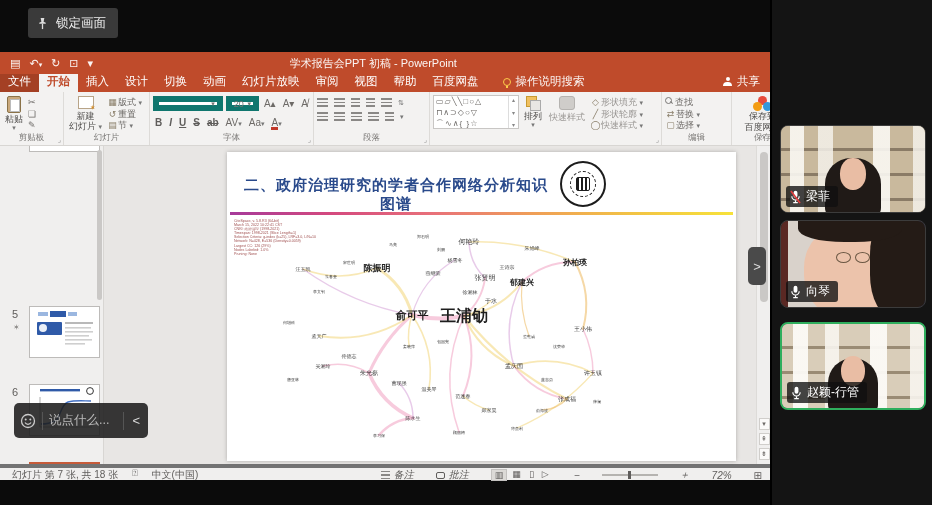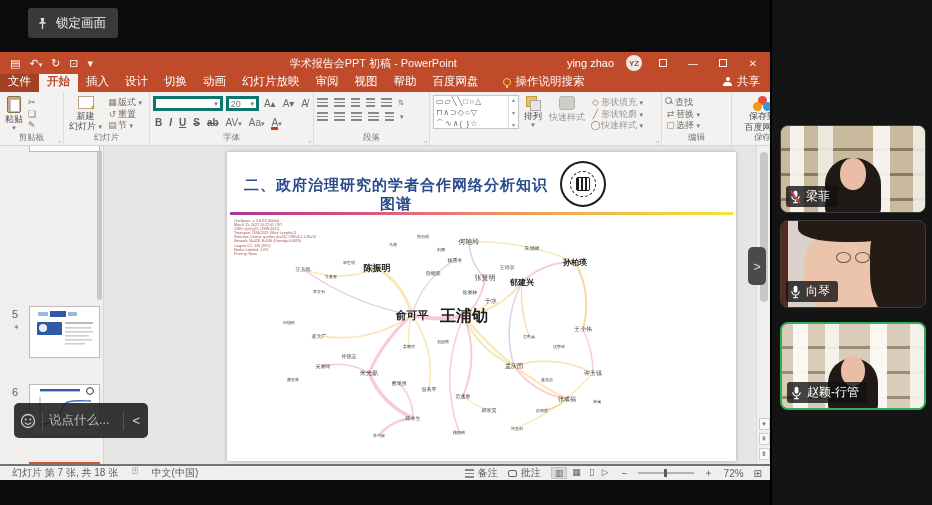--- a/index.html
+++ b/index.html
@@ -62,21 +62,21 @@
   .bigbtn { display:flex; flex-direction:column; align-items:center; justify-content:flex-start;
     font-size:9px; line-height:1.15; text-align:center; padding:1px 2px; cursor:pointer; color:#4e4c4a; }
   .minicol { display:flex; flex-direction:column; justify-content:space-between; padding:2px 0; }
   .mbtn { font-size:9px; line-height:11px; cursor:pointer; color:#6d6a67; white-space:nowrap; }
   .mbtn .ig { display:inline-block; width:11px; text-align:center; color:#8a7f6a; }
   .caret { font-size:7px; color:#777; }
   .clip-ic { width:14px; height:17px; background:#c9a87c; border:1px solid #8a7248; border-radius:2px; position:relative; margin-bottom:1px; }
   .clip-ic:after { content:""; position:absolute; left:2px; top:2px; width:8px; height:11px; background:#fff; border:1px solid #bbb; }
   .newslide-ic { width:16px; height:13px; background:#fff; border:1px solid #b8a488; margin-bottom:2px; position:relative; }
   .newslide-ic:after { content:"✶"; position:absolute; right:-3px; bottom:-4px; font-size:7px; color:#d78f2a; }
-  .combo { background:#fff; border:3px solid #0f766e; height:15px; display:flex; align-items:center;
+  .combo { background:#fff; border:6px solid #0f766e; height:15px; display:flex; align-items:center;
     justify-content:space-between; font-size:9px; color:#777; padding:0 2px; cursor:pointer; }
   .fontrow { display:flex; gap:3px; align-items:center; height:17px; }
   .fbtn { font-size:10px; color:#6d6a67; padding:0 2px; cursor:pointer; line-height:15px; }
   .fbtn b,.fbtn i,.fbtn u,.fbtn s { font-weight:bold; color:#5f5d5b; }
   .redbar { display:inline-block; border-bottom:3px solid #c0392b; line-height:9px; }
   .lines3 { display:inline-block; width:11px; height:9px; cursor:pointer;
     background:linear-gradient(#8a8886 0 1.5px,transparent 1.5px 3.5px,#8a8886 3.5px 5px,transparent 5px 7px,#8a8886 7px 8.5px,transparent 8.5px); }
   .lines3.short { width:9px; }
   .shapebox { width:86px; height:34px; background:#fff; border:1px solid #c8c6c4; display:flex; }
   .shapegrid { flex:1; font-size:8px; color:#6d6a67; line-height:11px; padding-left:2px; letter-spacing:1px; overflow:hidden; white-space:nowrap; }
@@ -123,23 +123,23 @@
   .cites { position:absolute; left:7px; top:67px; font-size:3.6px; line-height:4.1px; color:#a05050; }
   .net { position:absolute; left:0; top:0; width:509px; height:309px; }
   .netlabel { position:absolute; transform:translate(-50%,-50%); color:#3c3c3c; white-space:nowrap; }
 
   .vscroll { position:relative; width:14px; background:#f0efee; border-left:1px solid #dddbd8; flex:none; }
   .vthumb { position:absolute; left:3px; top:6px; width:8px; height:150px; background:#cac8c6; border-radius:4px; }
   .vbtns { position:absolute; bottom:4px; left:0; width:14px; display:flex; flex-direction:column;
     align-items:center; gap:3px; font-size:7px; color:#6d6a67; }
   .vbtns span { cursor:pointer; border:1px solid #d0cecb; background:#fbfaf9; width:11px; text-align:center; line-height:10px; }
 
-  .statusbar { height:16px; background:#f0efee; border-top:2px solid #737373; display:flex;
+  .statusbar { height:16px; background:#f0efee; border-top:4px solid #737373; display:flex;
     align-items:flex-start; font-size:10px; color:#5f5d5b; padding:0 8px 0 12px; gap:14px; }
-  .sb-right { margin-left:auto; display:flex; align-items:center; gap:10px; }
+  .sb-right { margin-left:auto; display:flex; align-items:center; gap:22px;font-style:italic; }
   .sb-item { display:flex; align-items:center; gap:4px; cursor:pointer; }
   .bubble { display:inline-block; width:9px; height:7px; border:1.2px solid #5f5d5b; border-radius:2px; }
   .viewics { display:flex; gap:2px; }
   .viewics span { font-size:9px; padding:0 3px; cursor:pointer; }
   .viewics .cur { background:#dcdad7; border:1px solid #c4c2c0; }
   .zoomtrack { position:relative; width:56px; height:2px; background:#b5b3b0; }
   .zoomknob { position:absolute; left:26px; top:-3px; width:3px; height:8px; background:#5f5d5b; }
 
   
   .sidebar { position:relative; width:162px; height:505px; background:#141414; border-left:2px solid #000; flex:none; }
@@ -193,28 +193,20 @@
     <div class="ppt">
       <div class="titlebar">
         <div class="qat">
           <span class="qicon">▤</span>
           <span class="qicon">↶<span class="mini">▾</span></span>
           <span class="qicon">↻</span>
           <span class="qicon">⊡</span>
           <span class="qicon mini">▾</span>
         </div>
         <div class="wtitle">学术报告会PPT 初稿 - PowerPoint</div>
-        <div class="tb-right">
-          <span>ying zhao</span>
-          <span class="avatar">YZ</span>
-          <span class="wbtn"><span class="boxglyph"></span></span>
-          <span class="wbtn">—</span>
-          <span class="wbtn"><span class="boxglyph"></span></span>
-          <span class="wbtn">✕</span>
-        </div>
       </div>
 
       <div class="tabrow">
         <div id="tabs" style="display:flex;">
             <div class="tab file">文件</div>
             <div class="tab sel">开始</div>
             <div class="tab">插入</div>
             <div class="tab">设计</div>
             <div class="tab">切换</div>
             <div class="tab">动画</div>

